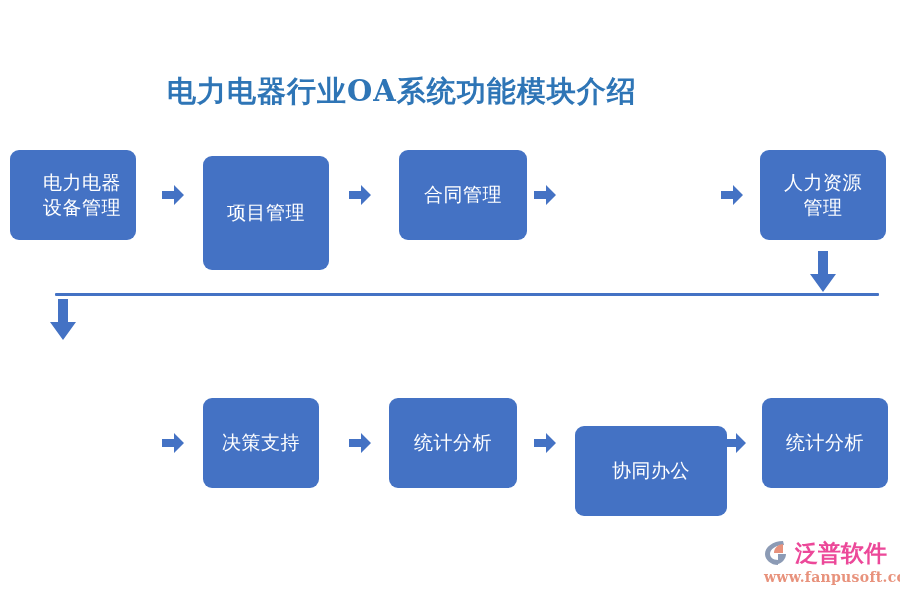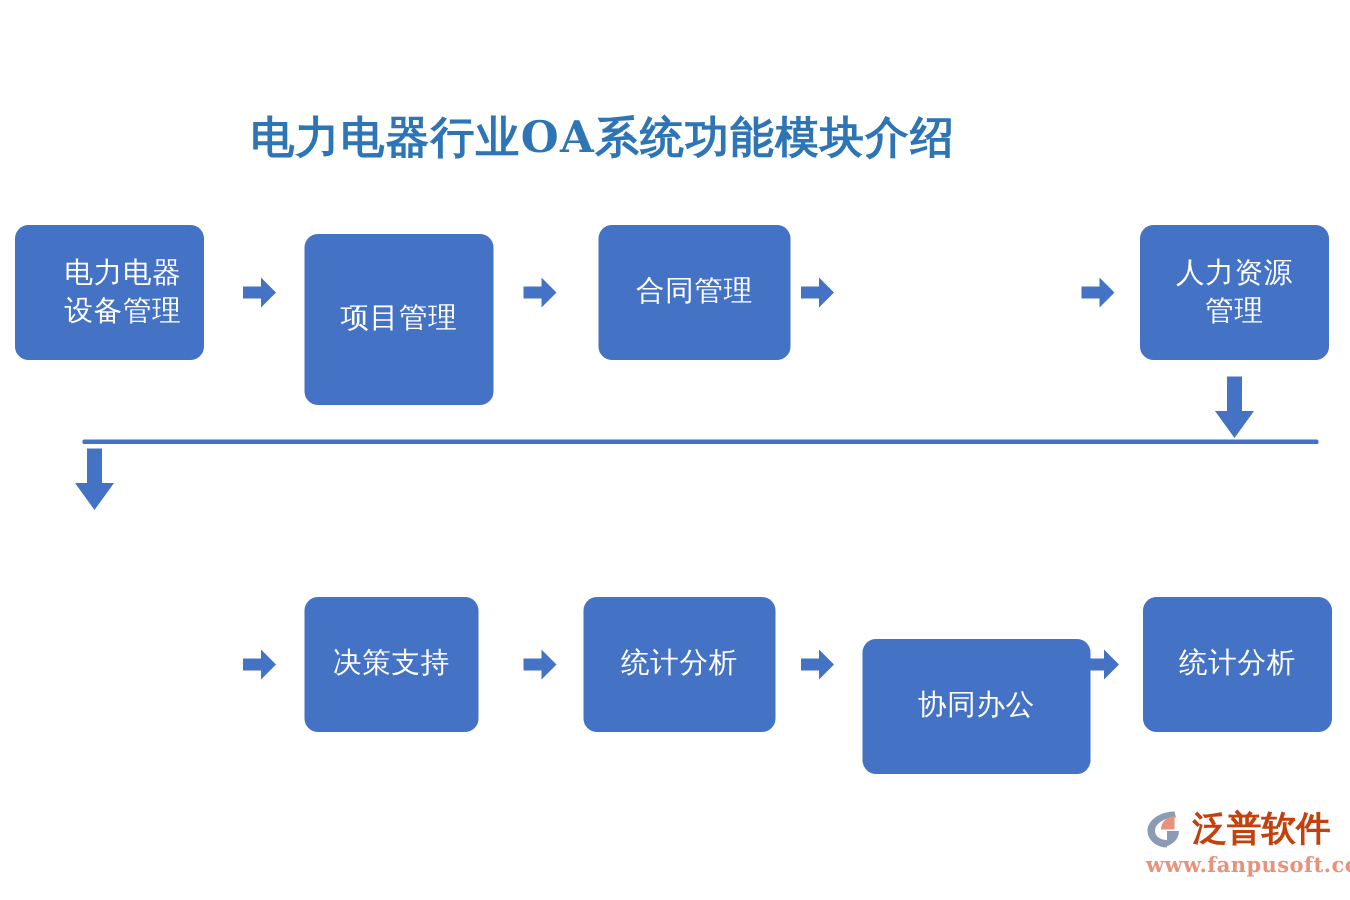--- a/index.html
+++ b/index.html
@@ -100,21 +100,21 @@
   .logo-mark {
     width: 30px;
     height: 30px;
     flex: 0 0 30px;
     margin-right: 3px;
   }
   .logo-text {
     font-family: "DejaVu Sans", "Liberation Sans", sans-serif;
     font-size: 23px;
     font-weight: bold;
-    color: #c2410c;
+    color: #ec4899;
     letter-spacing: 0px;
     line-height: 30px;
     white-space: nowrap;
   }
   .logo-url {
     font-family: "DejaVu Serif", "Liberation Serif", serif;
     font-size: 14px;
     font-weight: bold;
     color: #E8927C;
     letter-spacing: 0.3px;

